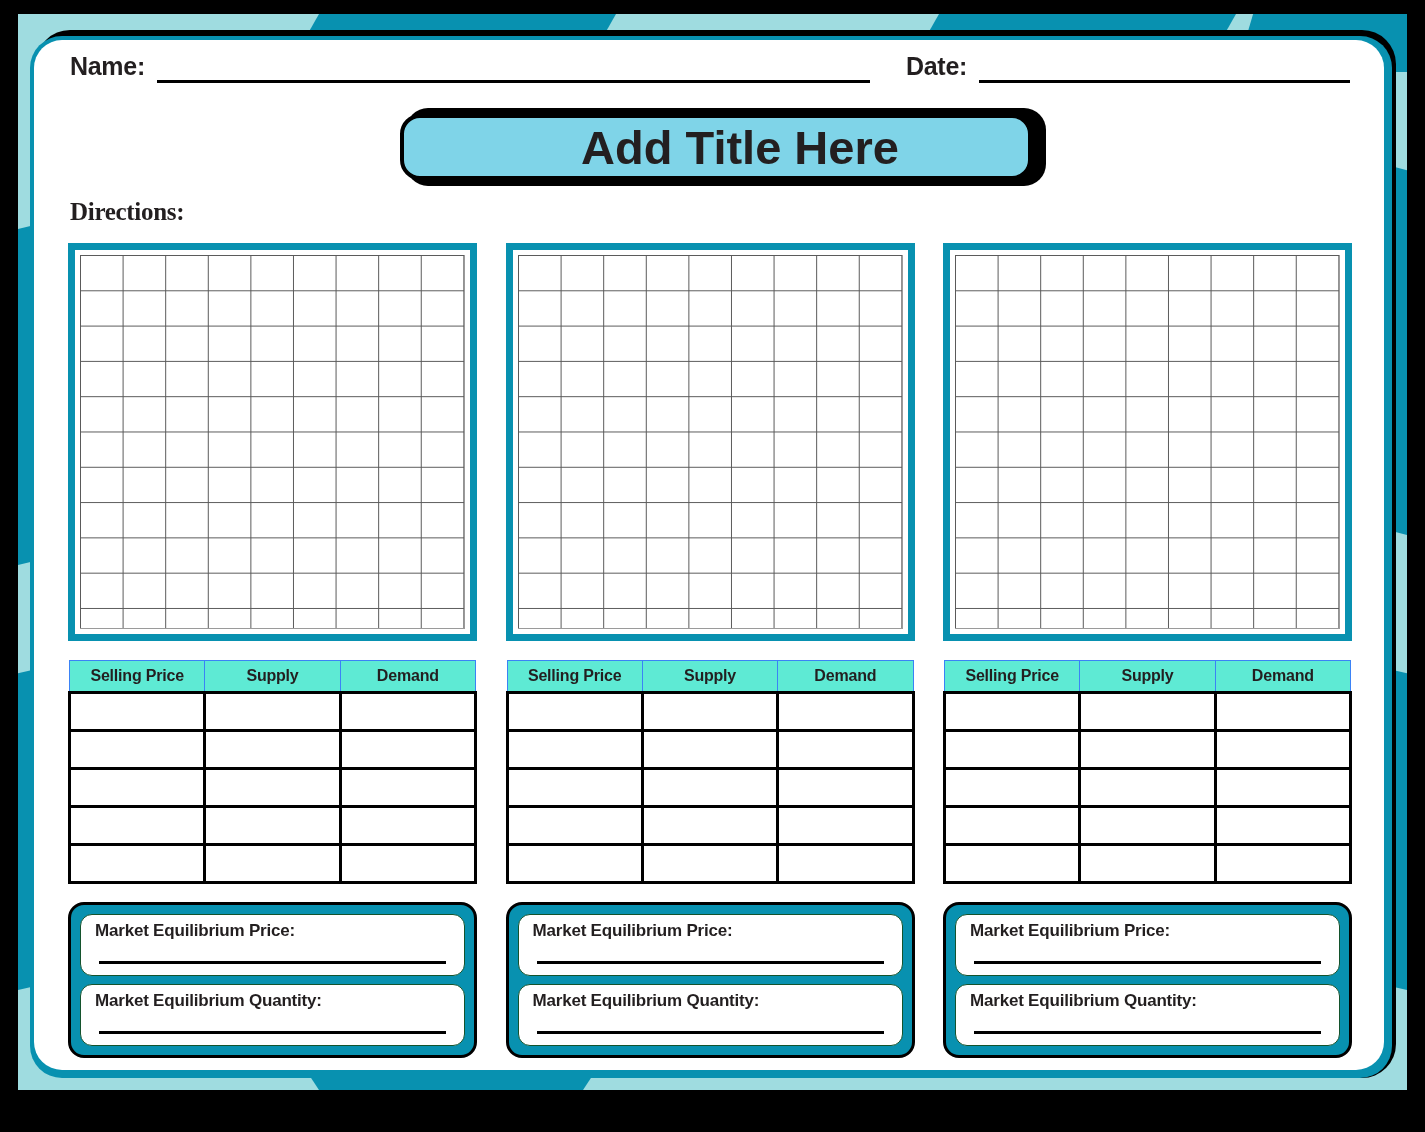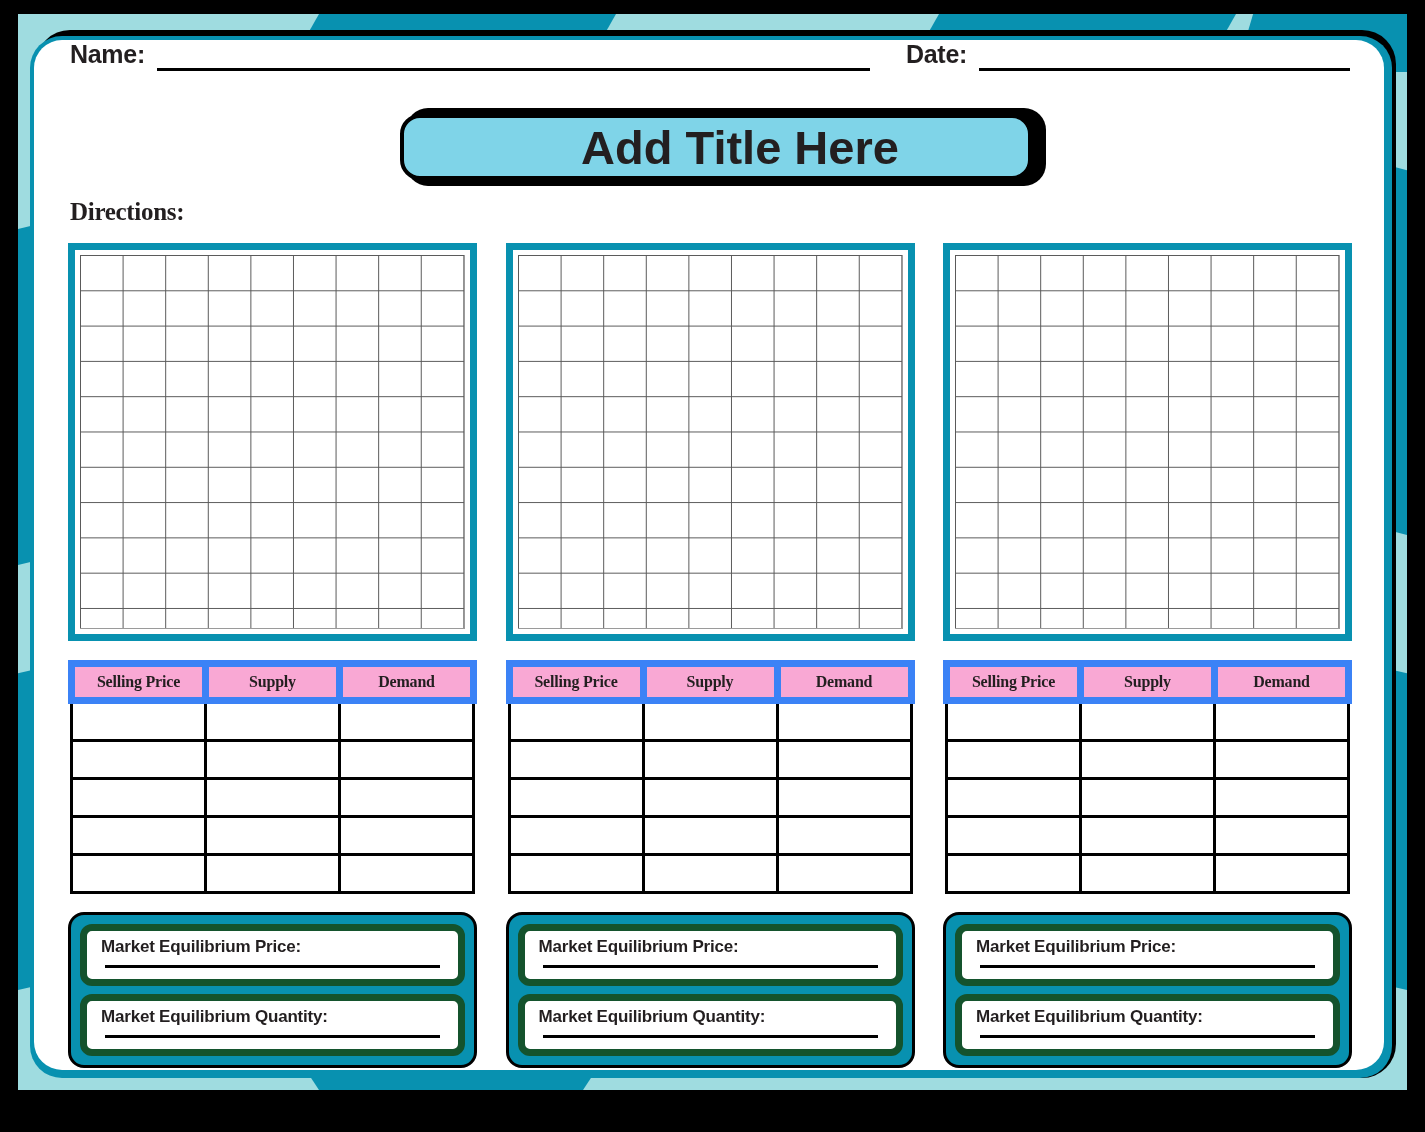--- a/index.html
+++ b/index.html
@@ -98,21 +98,21 @@
     height: 1030px;
     background: #FFFFFF;
     border-radius: 28px;
     overflow: hidden;
   }
 
   
   .hdr {
     position: absolute;
     left: 36px;
-    top: 0;
+    top: 12px;
     width: 1280px;
     display: flex;
     align-items: flex-end;
   }
   .fld-label {
     font-family: "Liberation Sans Narrow", "Liberation Sans", sans-serif;
     font-weight: 700;
     font-size: 25px;
     color: #231F20;
     letter-spacing: -0.3px;
@@ -212,24 +212,24 @@
   }
 
   
   .tbl {
     width: 409px;
     margin-top: 19px;
     border-collapse: collapse;
     table-layout: fixed;
   }
   .tbl th {
-    background: #f9a8d4;
-    border: 7px solid #3b82f6;
+    background: #5eead4;
+    border: 1px solid #3b82f6;
     height: 28px;
-    font-family: Liberation Serif, serif;
+    font-family: Liberation Sans, sans-serif;
     font-weight: 700;
     font-size: 16px;
     color: #231F20;
     letter-spacing: -0.2px;
   }
   .tbl td {
     border: 3px solid #000;
     height: 33px;
     background: #FFFFFF;
   }
@@ -239,21 +239,21 @@
     width: 409px;
     margin-top: 18px;
     background: #0891B0;
     border: 3px solid #000;
     border-radius: 16px;
     box-sizing: border-box;
     padding: 9px;
   }
   .eq-row {
     background: #FFFFFF;
-    border: 7px solid #14532d;
+    border: 1px solid #14532d;
     border-radius: 12px;
     box-sizing: border-box;
     height: 62px;
     padding: 6px 14px 0 14px;
     margin-bottom: 8px;
     position: relative;
   }
   .eq-row:last-child { margin-bottom: 0; }
   .eq-label {
     font-family: "Liberation Sans Narrow", "Liberation Sans", sans-serif;

